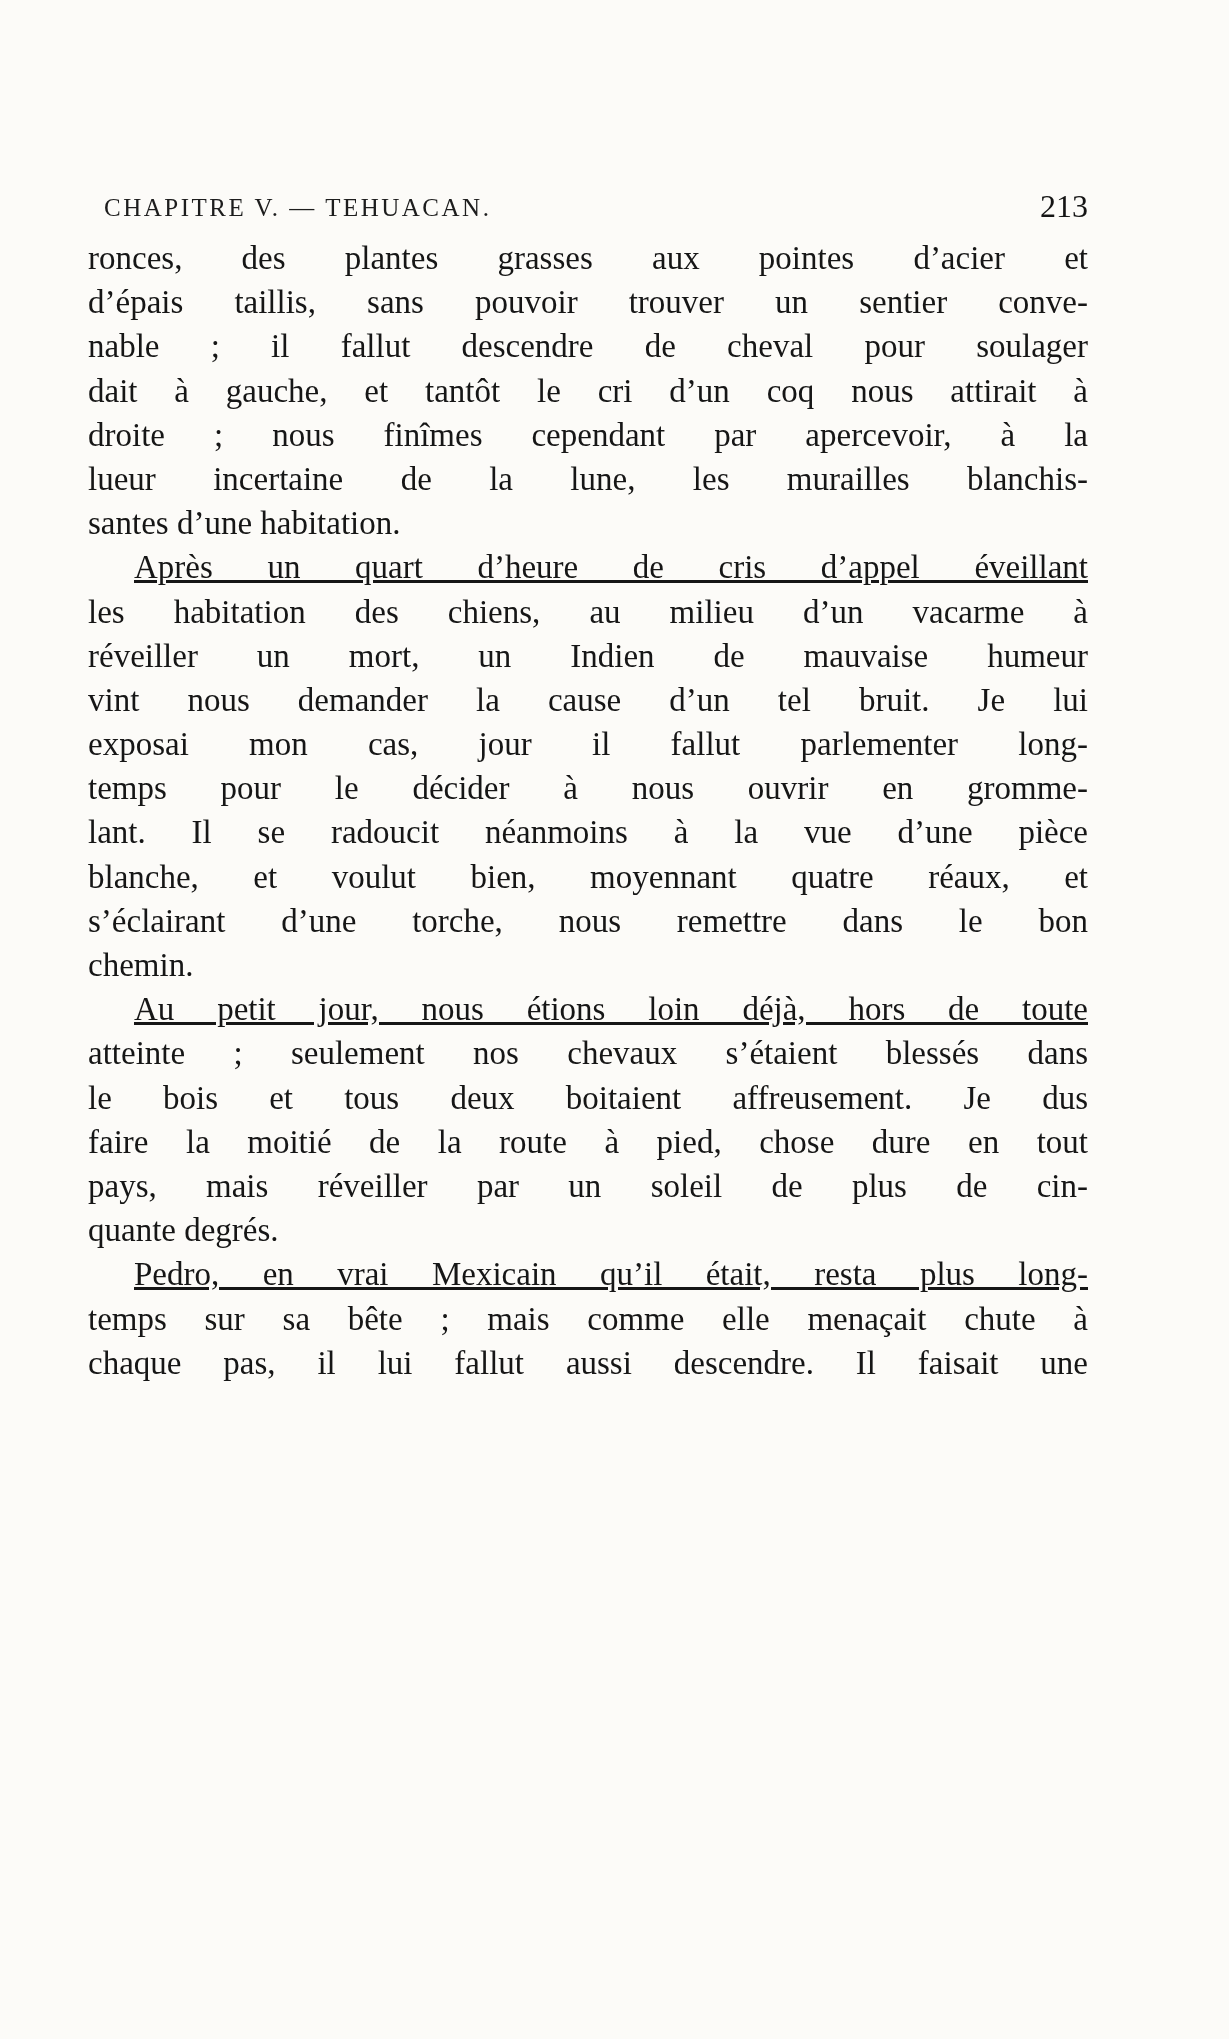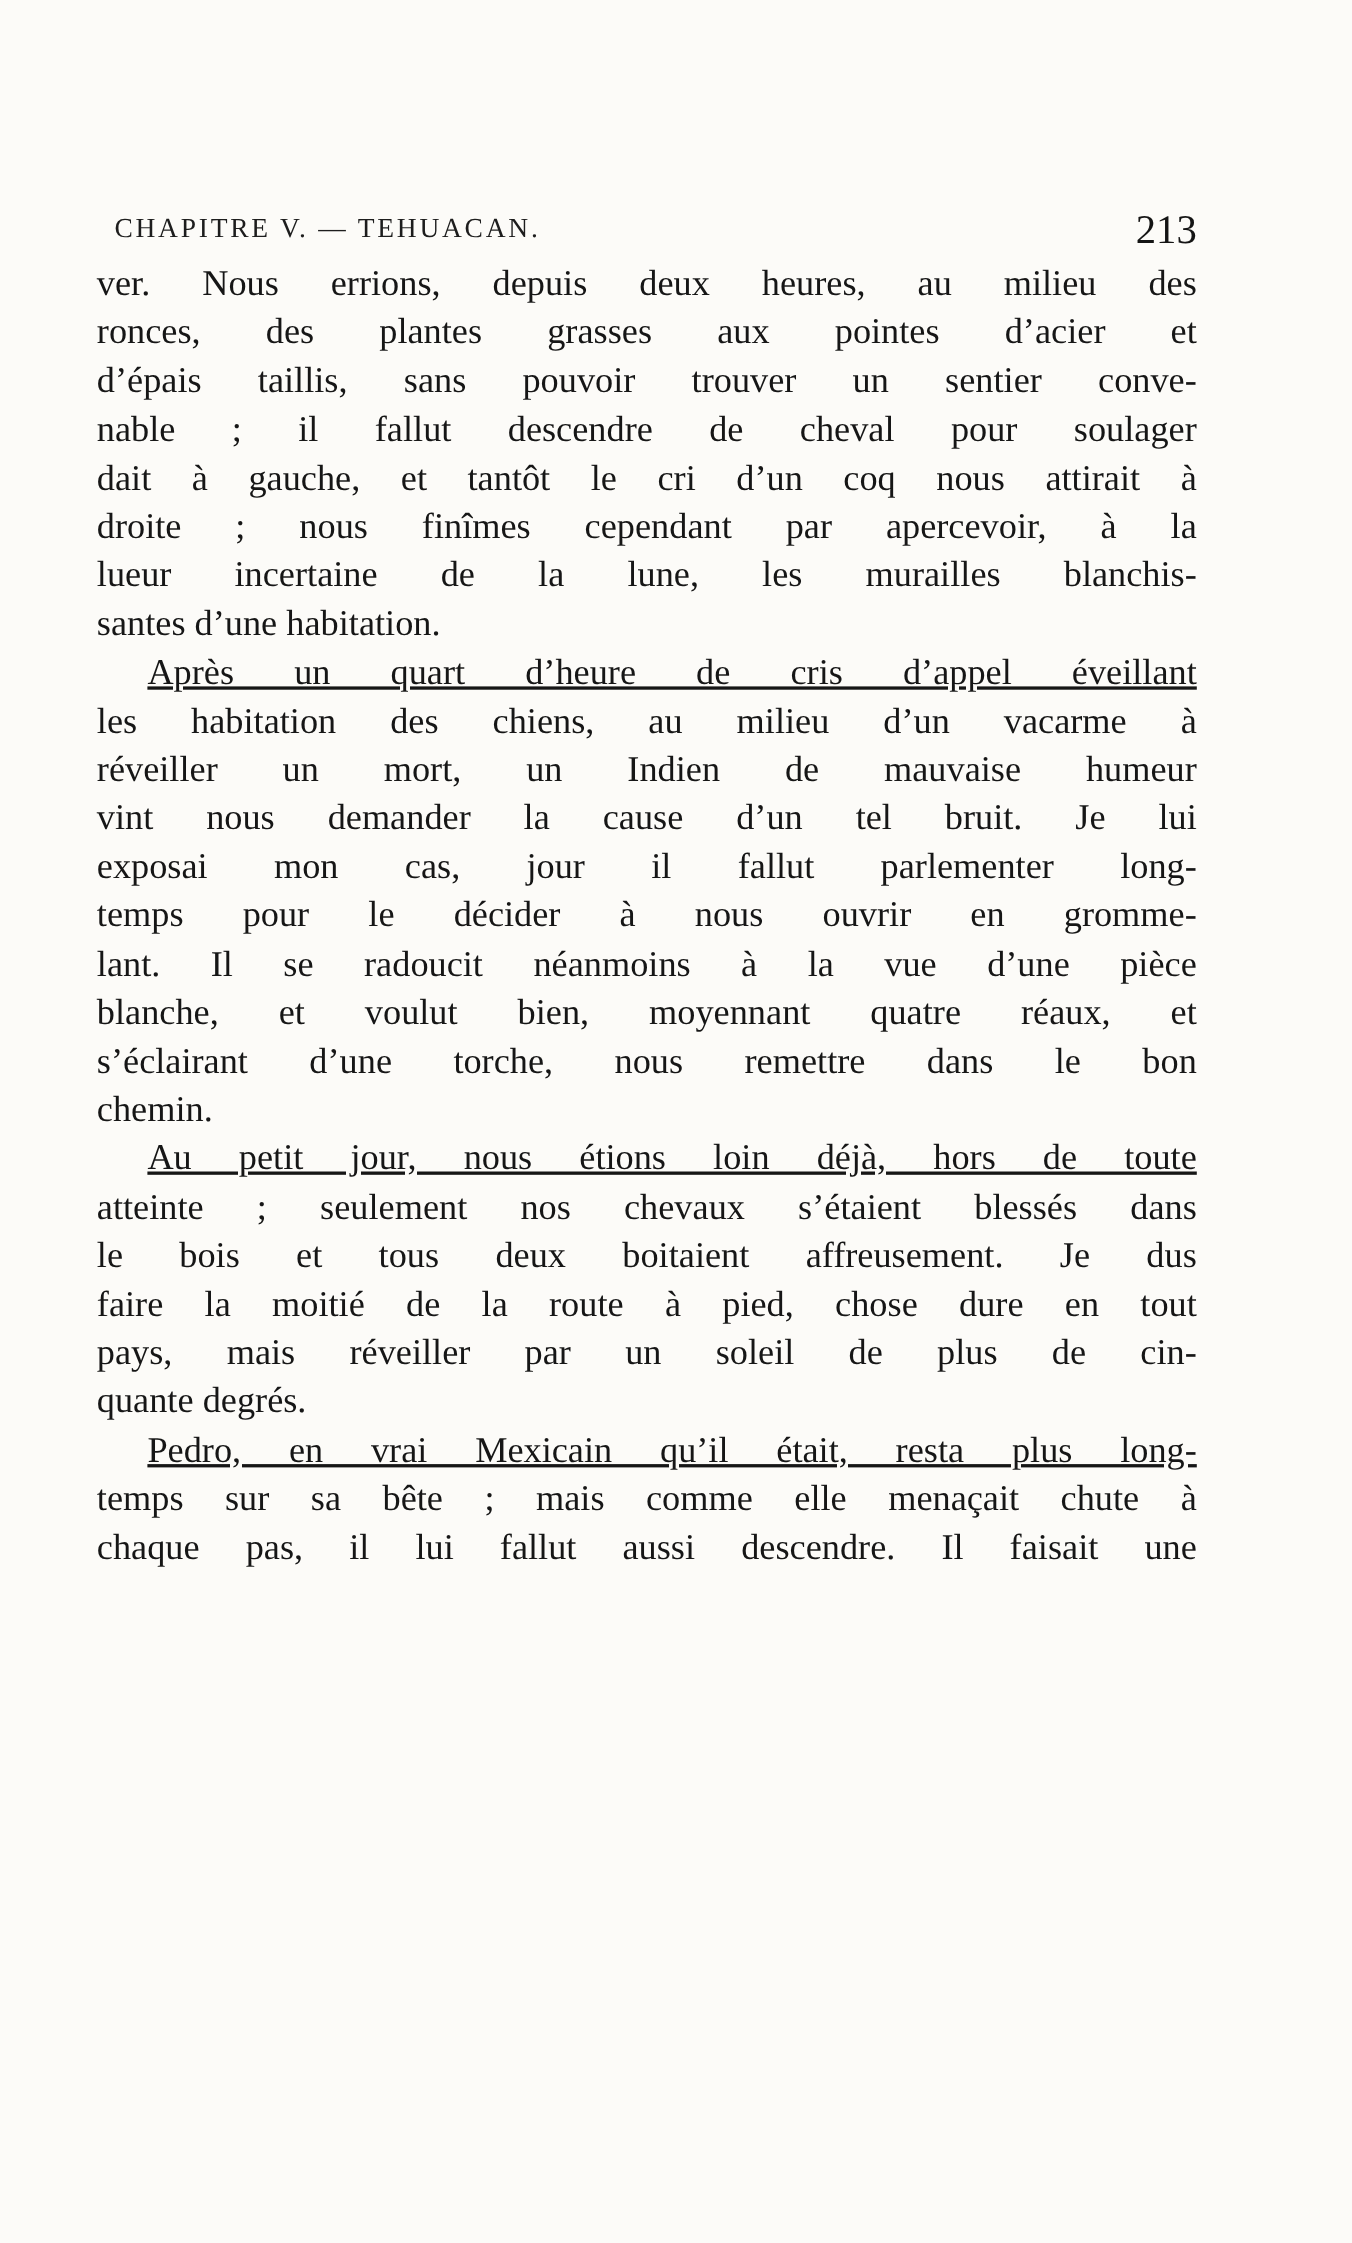--- a/index.html
+++ b/index.html
@@ -34,21 +34,21 @@
     text-align: left;
     font-size: 25px;
     letter-spacing: 2.5px;
     color: #1d1d1d;
     top: 6px;
   }
   .pagenum {
     position: absolute;
     right: 0;
     top: 0;
-    font-size: 37px;
+    font-size: 32px;
     color: #141414;
   }
   .text-block {
     position: absolute;
     top: 236px;
     left: 88px;
     width: 1000px;
   }
   .line {
     height: 44.2px;
@@ -70,21 +70,20 @@
 </style>
 </head>
 <body>
 
 <div class="page">
   <div class="header">
     <span class="chapter">CHAPITRE V. — TEHUACAN.</span>
     <span class="pagenum">213</span>
   </div>
   <div class="text-block">
-      <div class="line">ver. Nous errions, depuis deux heures, au milieu des</div>
       <div class="line">ronces, des plantes grasses aux pointes d’acier et</div>
       <div class="line">d’épais taillis, sans pouvoir trouver un sentier conve-</div>
       <div class="line">nable ; il fallut descendre de cheval pour soulager</div>
       <div class="line">dait à gauche, et tantôt le cri d’un coq nous attirait à</div>
       <div class="line">droite ; nous finîmes cependant par apercevoir, à la</div>
       <div class="line">lueur incertaine de la lune, les murailles blanchis-</div>
       <div class="line last">santes d’une habitation.</div>
       <div class="line indent">Après un quart d’heure de cris d’appel éveillant</div>
       <div class="line">les habitation des chiens, au milieu d’un vacarme à</div>
       <div class="line">réveiller un mort, un Indien de mauvaise humeur</div>

